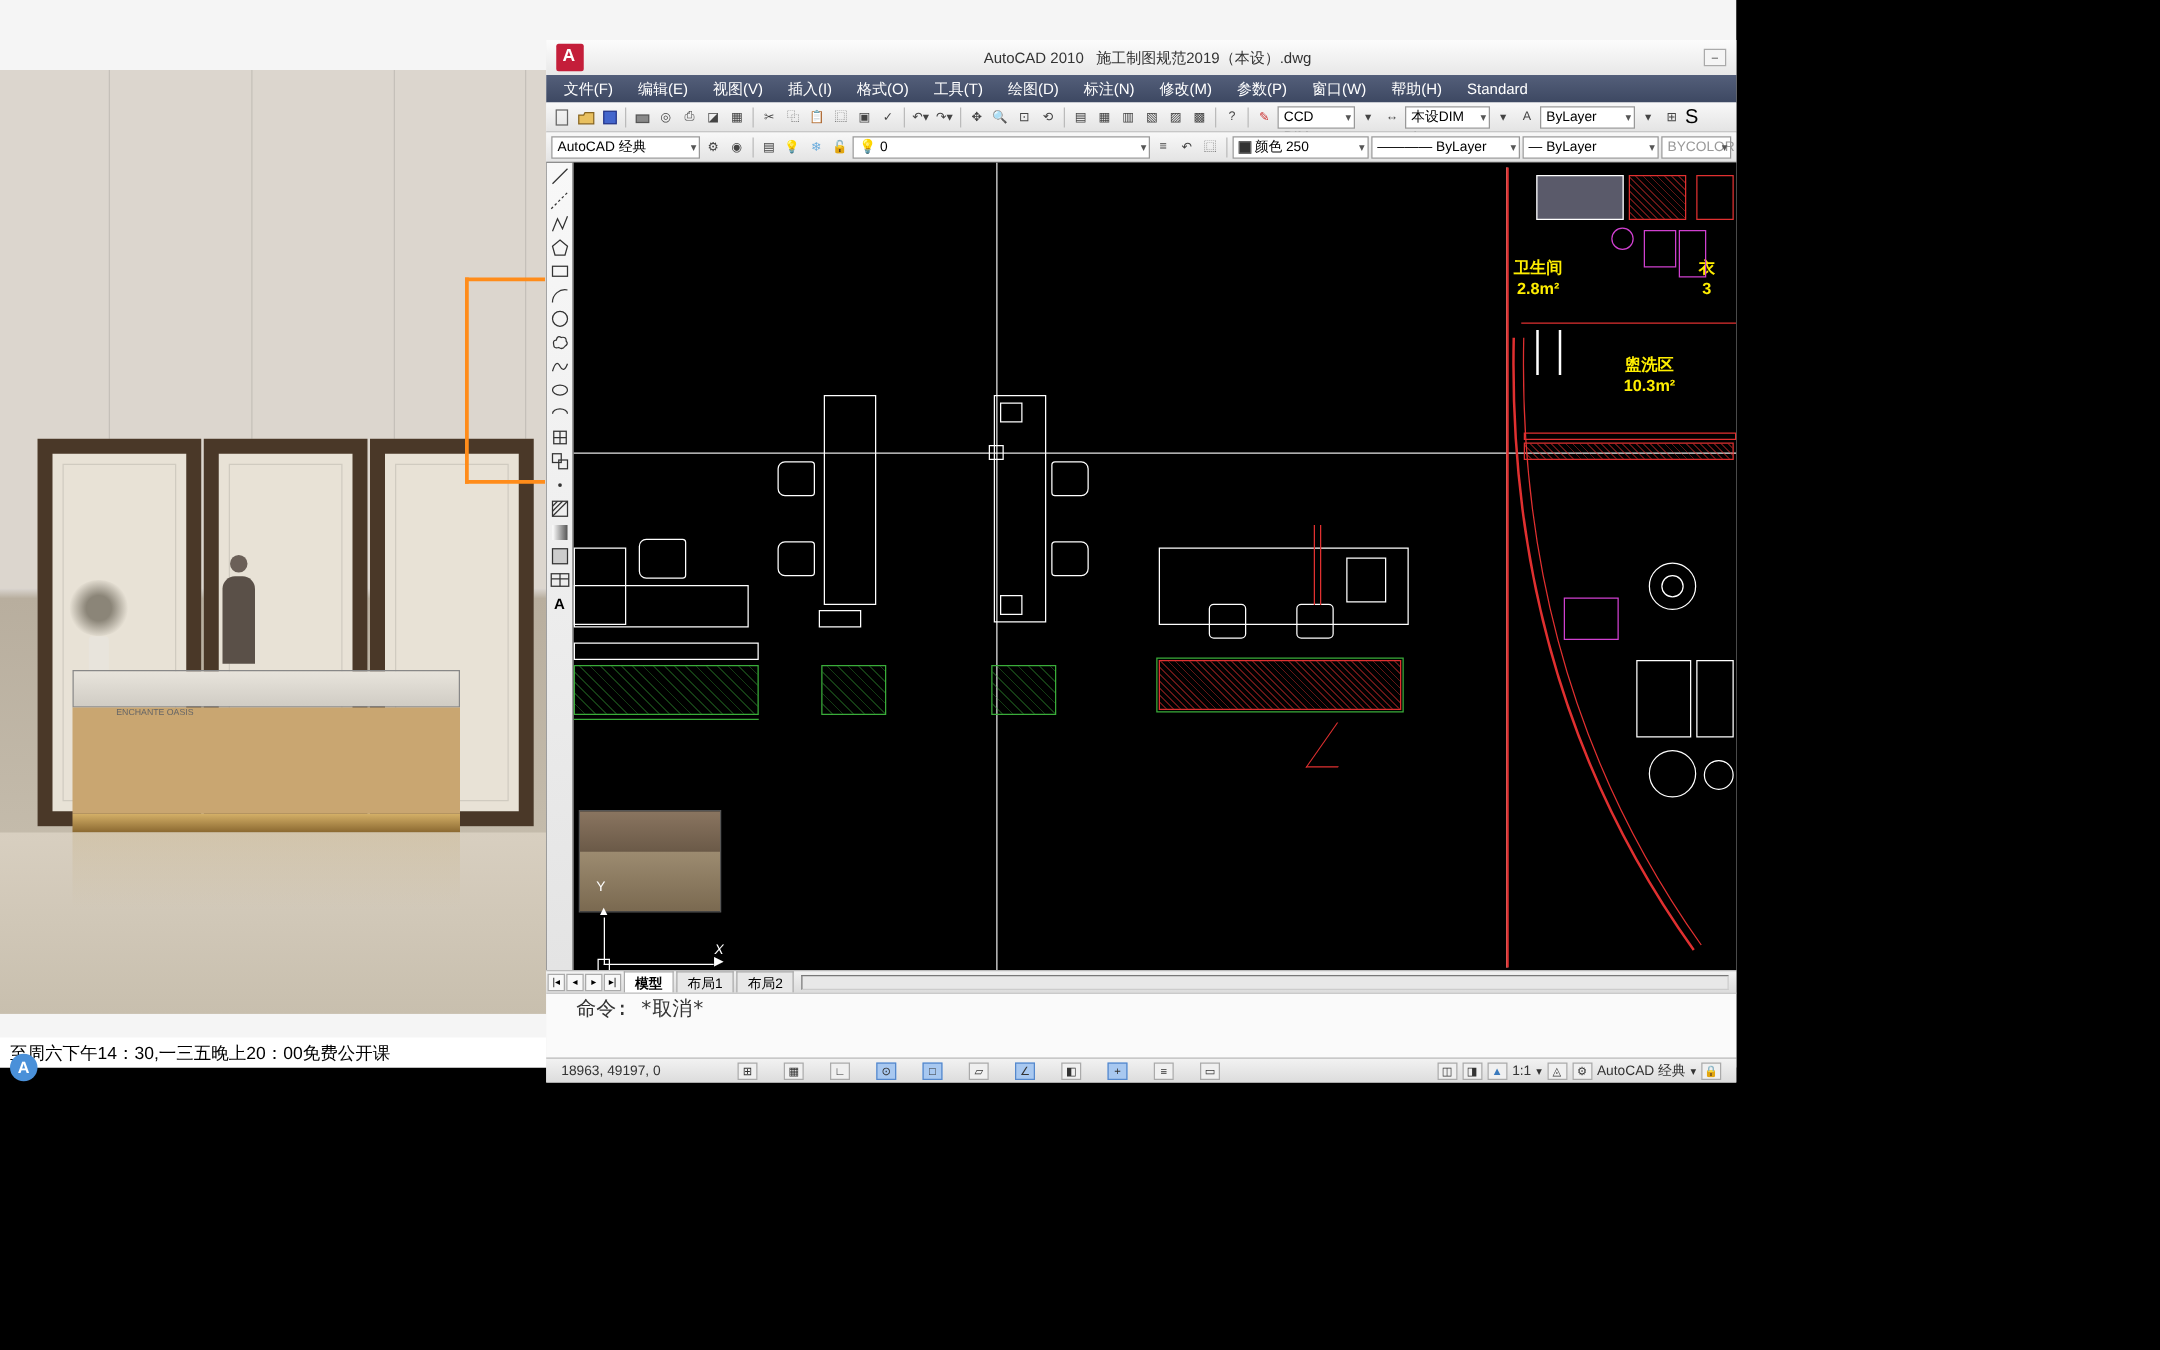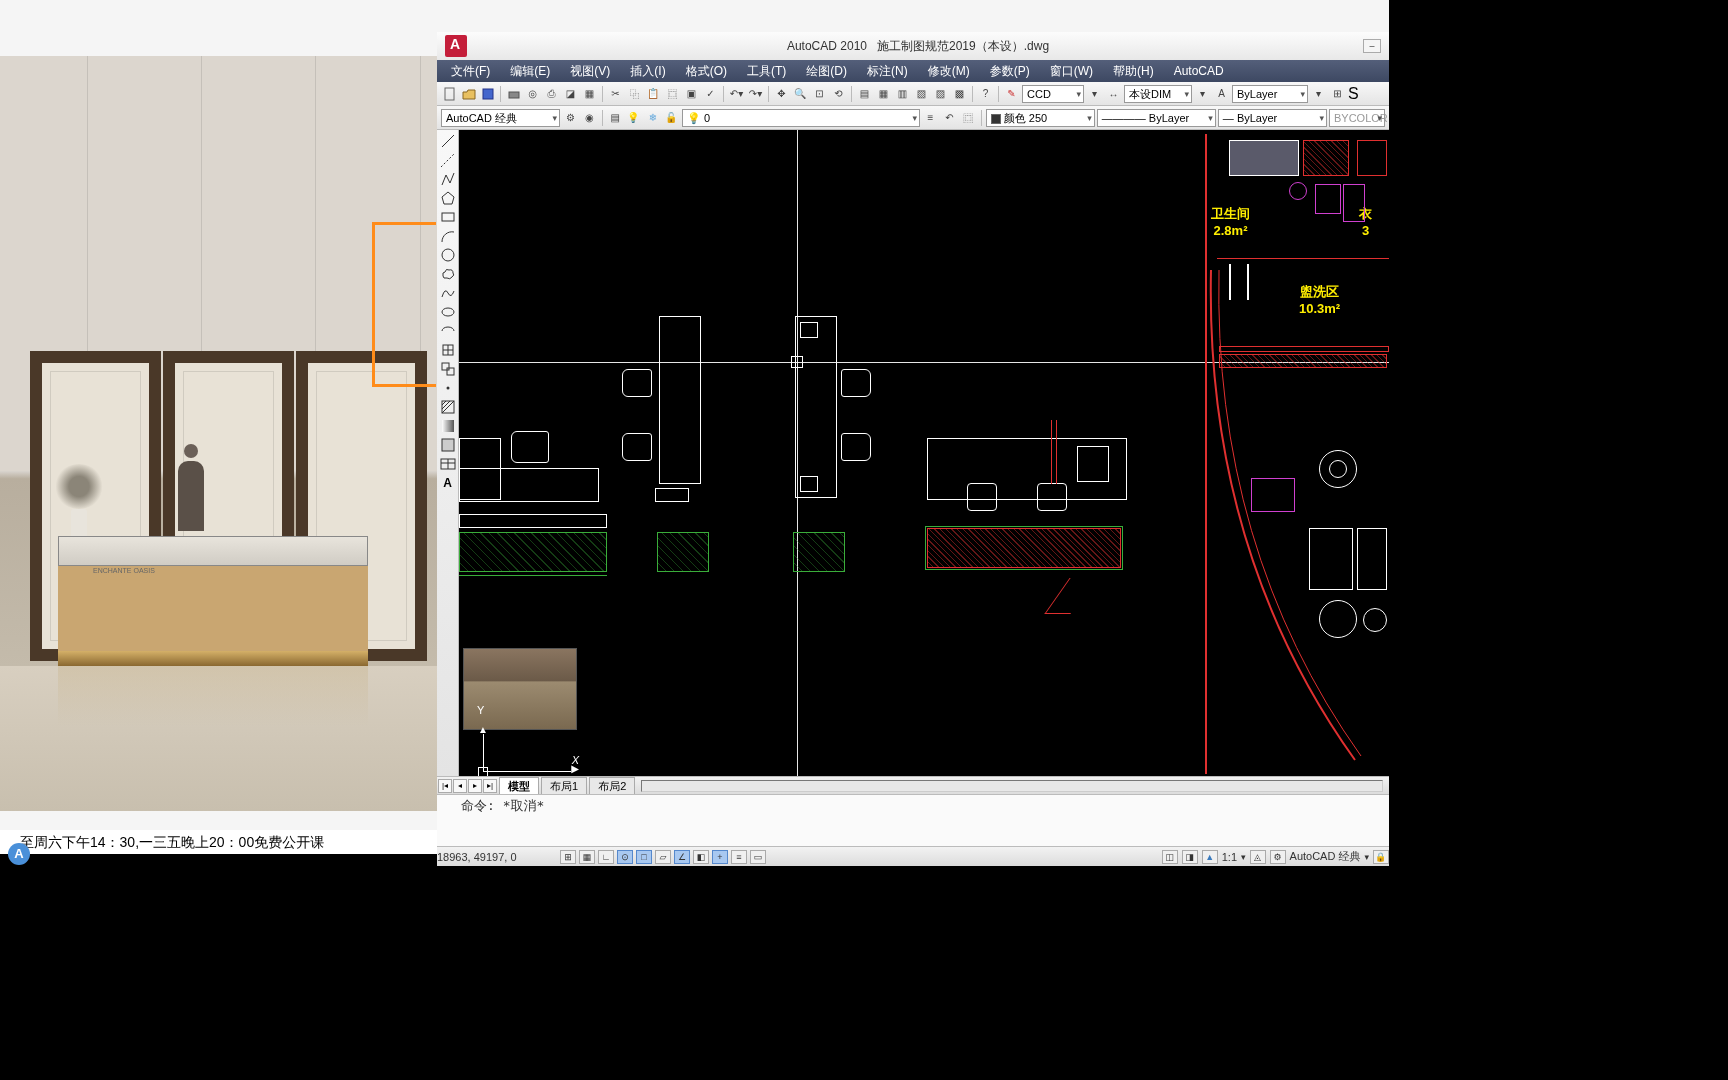--- a/index.html
+++ b/index.html
@@ -18,21 +18,21 @@
 .desk-base{height:15px;background:linear-gradient(to bottom,#d4b068,#8a6830);}
 .floor{position:absolute;bottom:0;left:0;right:0;height:145px;background:linear-gradient(to bottom,#d8cfc0,#c8bfae);}
 .floor-reflection{position:absolute;top:0;left:58px;width:310px;height:60px;background:linear-gradient(to bottom,rgba(200,180,140,0.4),transparent);}
 .person{position:absolute;top:388px;left:175px;width:32px;height:100px;}
 .person-head{width:14px;height:14px;border-radius:50%;background:#6b6058;margin:0 auto;}
 .person-body{width:26px;height:70px;background:#5a5048;margin:3px auto 0;border-radius:10px 10px 0 0;}
 .plant{position:absolute;top:408px;left:54px;width:50px;height:85px;}
 .plant-flowers{width:50px;height:45px;background:radial-gradient(circle,#8b8578 30%,transparent 70%);border-radius:50%;}
 .plant-vase{width:16px;height:38px;background:#e8e4dc;margin:0 auto;border-radius:3px;}
 .orange-box{position:absolute;top:166px;left:372px;width:64px;height:165px;border:3px solid #ff8c1a;border-right:none;}
-.bottom-text{position:absolute;top:830px;left:0;width:437px;height:24px;background:#fff;font-size:14px;line-height:24px;padding-left:20px;}
+.bottom-text{position:absolute;top:830px;left:0;width:437px;height:24px;background:#fff;font-size:14px;line-height:24px;padding-left:8px;}
 .a-icon{position:absolute;top:843px;left:8px;width:22px;height:22px;border-radius:50%;background:#4a90d9;color:#fff;text-align:center;line-height:22px;font-size:13px;font-weight:bold;}
 
 .cad{position:absolute;left:437px;top:32px;width:952px;height:834px;background:#f0f0f0;display:flex;flex-direction:column;}
 .titlebar{height:28px;background:linear-gradient(to bottom,#fcfcfc,#e8e8e8);display:flex;align-items:center;padding:0 8px;font-size:12px;color:#333;}
 .app-logo{width:22px;height:22px;background:#c41e3a;border-radius:2px;margin-right:6px;position:relative;}
 .app-logo::after{content:"A";position:absolute;color:#fff;font-weight:bold;font-size:14px;left:5px;top:1px;}
 .title-text{flex:1;text-align:center;}
 .win-btns{display:flex;gap:4px;}
 .win-btn{width:18px;height:14px;border:1px solid #aaa;background:#f5f5f5;font-size:9px;text-align:center;line-height:12px;}
 .menubar{height:22px;background:linear-gradient(to bottom,#545f7a,#3d4862);display:flex;align-items:center;padding:0 4px;gap:0;}
@@ -72,26 +72,26 @@
 .ucs-xlabel{position:absolute;right:-4px;bottom:6px;color:#fff;font-size:11px;font-style:italic;}
 
 .tabs{height:18px;background:linear-gradient(to bottom,#f2f2f2,#dcdcdc);border-top:1px solid #bbb;display:flex;align-items:center;font-size:11px;}
 .tab-nav{display:flex;}
 .tab-nav-btn{width:14px;height:14px;border:1px solid #aaa;margin-left:1px;font-size:8px;text-align:center;line-height:12px;background:#f8f8f8;cursor:pointer;}
 .tab{padding:1px 8px;border:1px solid #aaa;border-bottom:none;margin-left:2px;background:#e8e8e8;cursor:pointer;}
 .tab.active{background:#fff;font-weight:bold;}
 .tabs-scroll{flex:1;height:12px;margin:0 6px;background:#e8e8e8;border:1px inset #ccc;}
 
 .cmdarea{height:52px;background:#fafafa;border-top:1px solid #bbb;display:flex;flex-direction:column;}
-.cmd-history{height:18px;padding:2px 24px;font-size:13px;color:#333;font-family:SimSun,monospace;}
+.cmd-history{height:18px;padding:2px 24px;font-size:16px;color:#333;font-family:SimSun,monospace;}
 .cmd-line{height:24px;display:flex;align-items:center;padding:0 4px;border-top:1px solid #ddd;}
 .cmd-grip{width:14px;height:18px;background:repeating-linear-gradient(90deg,#999 0 1px,transparent 1px 3px);}
 .cmd-input{flex:1;height:20px;border:none;background:#fafafa;font-size:12px;font-family:SimSun,monospace;padding-left:4px;outline:none;}
 
-.statusbar{height:20px;background:linear-gradient(to bottom,#f2f2f2,#dcdcdc);border-top:1px solid #bbb;display:flex;align-items:center;font-size:11px;color:#333;padding:0 0;gap:3px;}
+.statusbar{height:20px;background:linear-gradient(to bottom,#f2f2f2,#dcdcdc);border-top:1px solid #bbb;display:flex;align-items:center;font-size:11px;color:#333;padding:0 12px;gap:21px;}
 .sb-coords{width:120px;}
 .sb-btn{width:16px;height:14px;border:1px solid #aaa;background:#f0f0f0;font-size:9px;text-align:center;line-height:12px;cursor:pointer;}
 .sb-btn.on{background:#a8c8f0;border-color:#5588cc;}
 .sb-right{margin-left:auto;display:flex;align-items:center;gap:4px;}
 
 
 .hatch{background:repeating-linear-gradient(45deg,transparent 0 5px,rgba(58,173,58,0.35) 5px 6px);border:1px solid #3aad3a;position:absolute;}
 .hatch.red{background:repeating-linear-gradient(45deg,transparent 0 3px,rgba(224,48,48,0.45) 3px 4px);border-color:#e03030;}
 </style>
 </head>
@@ -149,21 +149,21 @@
       <span class="menu-item">视图(V)</span>
       <span class="menu-item">插入(I)</span>
       <span class="menu-item">格式(O)</span>
       <span class="menu-item">工具(T)</span>
       <span class="menu-item">绘图(D)</span>
       <span class="menu-item">标注(N)</span>
       <span class="menu-item">修改(M)</span>
       <span class="menu-item">参数(P)</span>
       <span class="menu-item">窗口(W)</span>
       <span class="menu-item">帮助(H)</span>
-      <span class="menu-item">AutoCAD</span>
+      <span class="menu-item">Standard</span>
     </div>
 
     <div class="toolbar">
       <span class="tb-icon">
           <svg width="14" height="14">
             <rect x="2" y="1" width="9" height="12" fill="none" stroke="#666"></rect>
           </svg>
         </span>
       <span class="tb-icon">
           <svg width="14" height="14">

